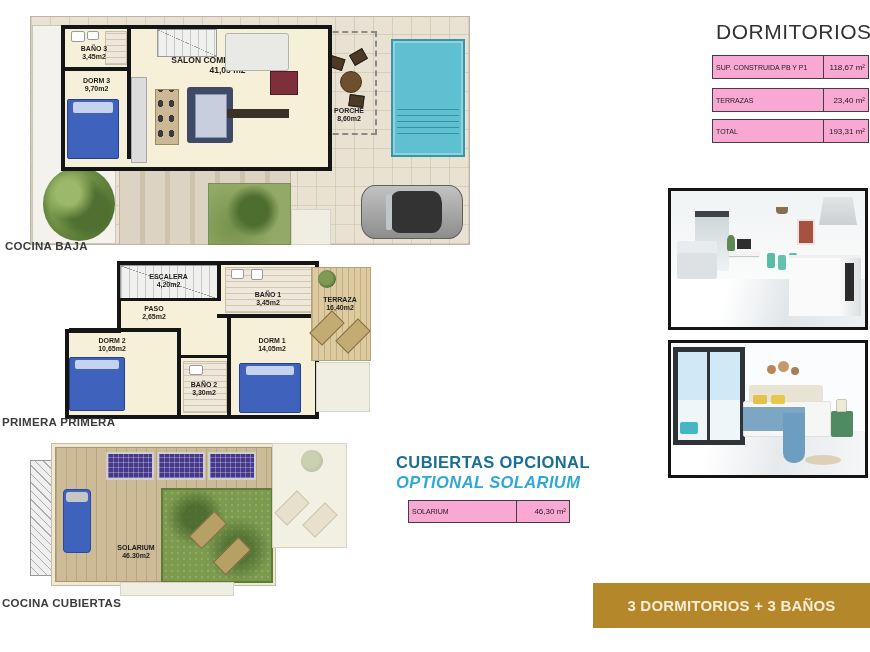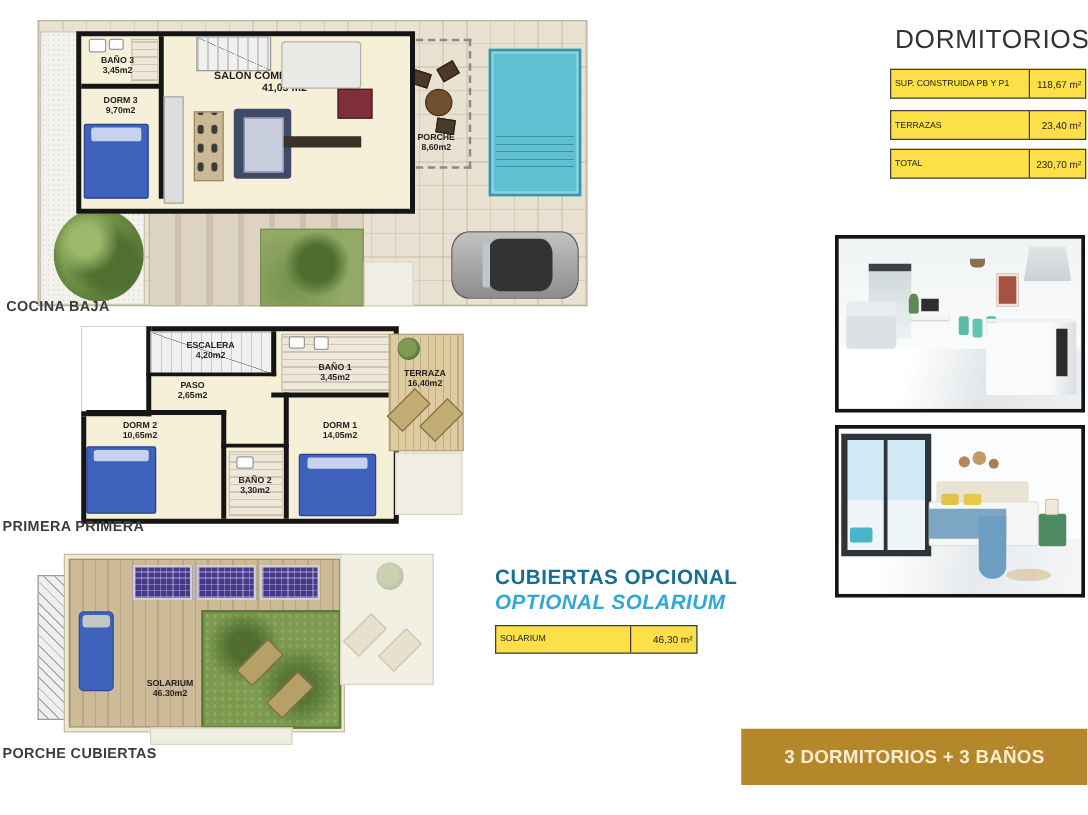--- a/index.html
+++ b/index.html
@@ -73,21 +73,21 @@
                          radial-gradient(circle at 70% 65%,rgba(60,90,35,.6) 0 14%,transparent 34%),
                          radial-gradient(rgba(150,175,105,.8) 1px,transparent 1.4px);
         background-size:auto,auto,6px 6px;}
   .bluelounger{position:absolute;background:#3f63bd;border:1px solid #2a4a9a;border-radius:4px;}
   .bluelounger .cap{position:absolute;left:6%;top:3%;width:88%;height:16%;background:#c6c6c6;border-radius:3px;}
   .ghost{background:#f0eee3;border:1px solid #d8d5c6;}
   .plantdot{position:absolute;border-radius:50%;
         background:radial-gradient(circle at 45% 45%,#7f9a54 0 45%,#56713a 70%,rgba(86,113,58,0) 75%);}
   
   .sup-title{font-size:21px;color:#333;letter-spacing:.5px;}
-  .stable{position:absolute;display:flex;background:#fde047;border:1.5px solid #3f3f3f;}
+  .stable{position:absolute;display:flex;background:#f9a8d4;border:1.5px solid #3f3f3f;}
   .stable .lbl{flex:1;display:flex;align-items:center;padding:2px 3px;font-size:7px;color:#222;}
   .stable .val{display:flex;align-items:center;justify-content:flex-end;border-left:1.5px solid #3f3f3f;
                padding:2px 3px;font-size:8px;color:#222;}
   .sol-title{font-size:16.5px;font-weight:700;letter-spacing:.4px;}
   .sol-sub{font-size:16.5px;font-weight:700;font-style:italic;letter-spacing:.4px;}
   .banner{display:flex;flex-direction:column;justify-content:center;align-items:center;gap:1px;}
   .banner .l1{font-size:15px;font-weight:700;letter-spacing:.2px;}
   .banner .l2{font-size:15px;font-weight:700;font-style:italic;letter-spacing:.2px;}
   .ph{position:absolute;border:3px solid #141414;background:#fff;overflow:hidden;}
 </style>
@@ -232,41 +232,41 @@
     <span>SOLARIUM</span>
     <span>46.30m2</span>
   </div>
 </div>
 <div class="abs ghost" style="left:272px;top:443px;width:73px;height:103px;background:#f2efe3">
   <div class="plantdot" style="left:28px;top:6px;width:22px;height:22px;opacity:.35"></div>
   <div class="lounger pale" style="left:10px;top:48px;width:16px;height:30px"></div>
   <div class="lounger pale" style="left:38px;top:60px;width:16px;height:30px"></div>
 </div>
 <div class="abs ghost" style="left:120px;top:582px;width:112px;height:12px"></div>
-<div class="floor-label" style="left:2px;top:597px">PORCHE CUBIERTAS</div>
+<div class="floor-label" style="left:2px;top:597px">COCINA CUBIERTAS</div>
 
 <div class="abs sol-title" style="left: 396px; top: 453px; color: rgb(24, 111, 147);">CUBIERTAS OPCIONAL</div>
 <div class="abs sol-sub" style="left: 396px; top: 473px; color: rgb(47, 169, 214);">OPTIONAL SOLARIUM</div>
-<div class="stable" style="left:396px;top:500px;width:160px;height:21px">
+<div class="stable" style="left:408px;top:500px;width:160px;height:21px">
   <div class="lbl">SOLARIUM</div>
   <div class="val" style="width:46px">46,30 m²</div>
 </div>
 
 <div class="abs sup-title" style="left:716px;top:20px">DORMITORIOS</div>
 <div class="stable" style="left:712px;top:55px;width:155px;height:22px">
   <div class="lbl">SUP. CONSTRUIDA PB Y P1</div>
   <div class="val" style="width:38px">118,67 m²</div>
 </div>
 <div class="stable" style="left:712px;top:88px;width:155px;height:22px">
   <div class="lbl">TERRAZAS</div>
   <div class="val" style="width:38px">23,40 m²</div>
 </div>
 <div class="stable" style="left:712px;top:119px;width:155px;height:22px">
   <div class="lbl">TOTAL</div>
-  <div class="val" style="width:38px">230,70 m²</div>
+  <div class="val" style="width:38px">193,31 m²</div>
 </div>
 
 <div class="ph" style="left:668px;top:188px;width:194px;height:136px">
   <div class="abs" style="left:0;top:0;right:0;height:95px;background:linear-gradient(#f0f3f4,#fbfcfc)"></div>
   <div class="abs" style="left:0;bottom:0;right:0;height:48px;background:linear-gradient(105deg,#ffffff 0 28%,#e2e6e9 60%,#eef1f3)"></div>
   <div class="abs" style="left:24px;top:20px;width:34px;height:54px;background:linear-gradient(#cfd8da,#eef3f4);border-top:6px solid #3c4246"></div>
   <div class="abs" style="left:6px;top:50px;width:40px;height:14px;background:#e8ecee;border-radius:3px"></div>
   <div class="abs" style="left:6px;top:62px;width:40px;height:26px;background:#dde1e3;border-radius:3px"></div>
   <div class="abs" style="left:56px;top:44px;width:8px;height:16px;background:#5d8a54;border-radius:40% 40% 20% 20%"></div>
   <div class="abs" style="left:66px;top:48px;width:14px;height:10px;background:#2e2e2e"></div>

